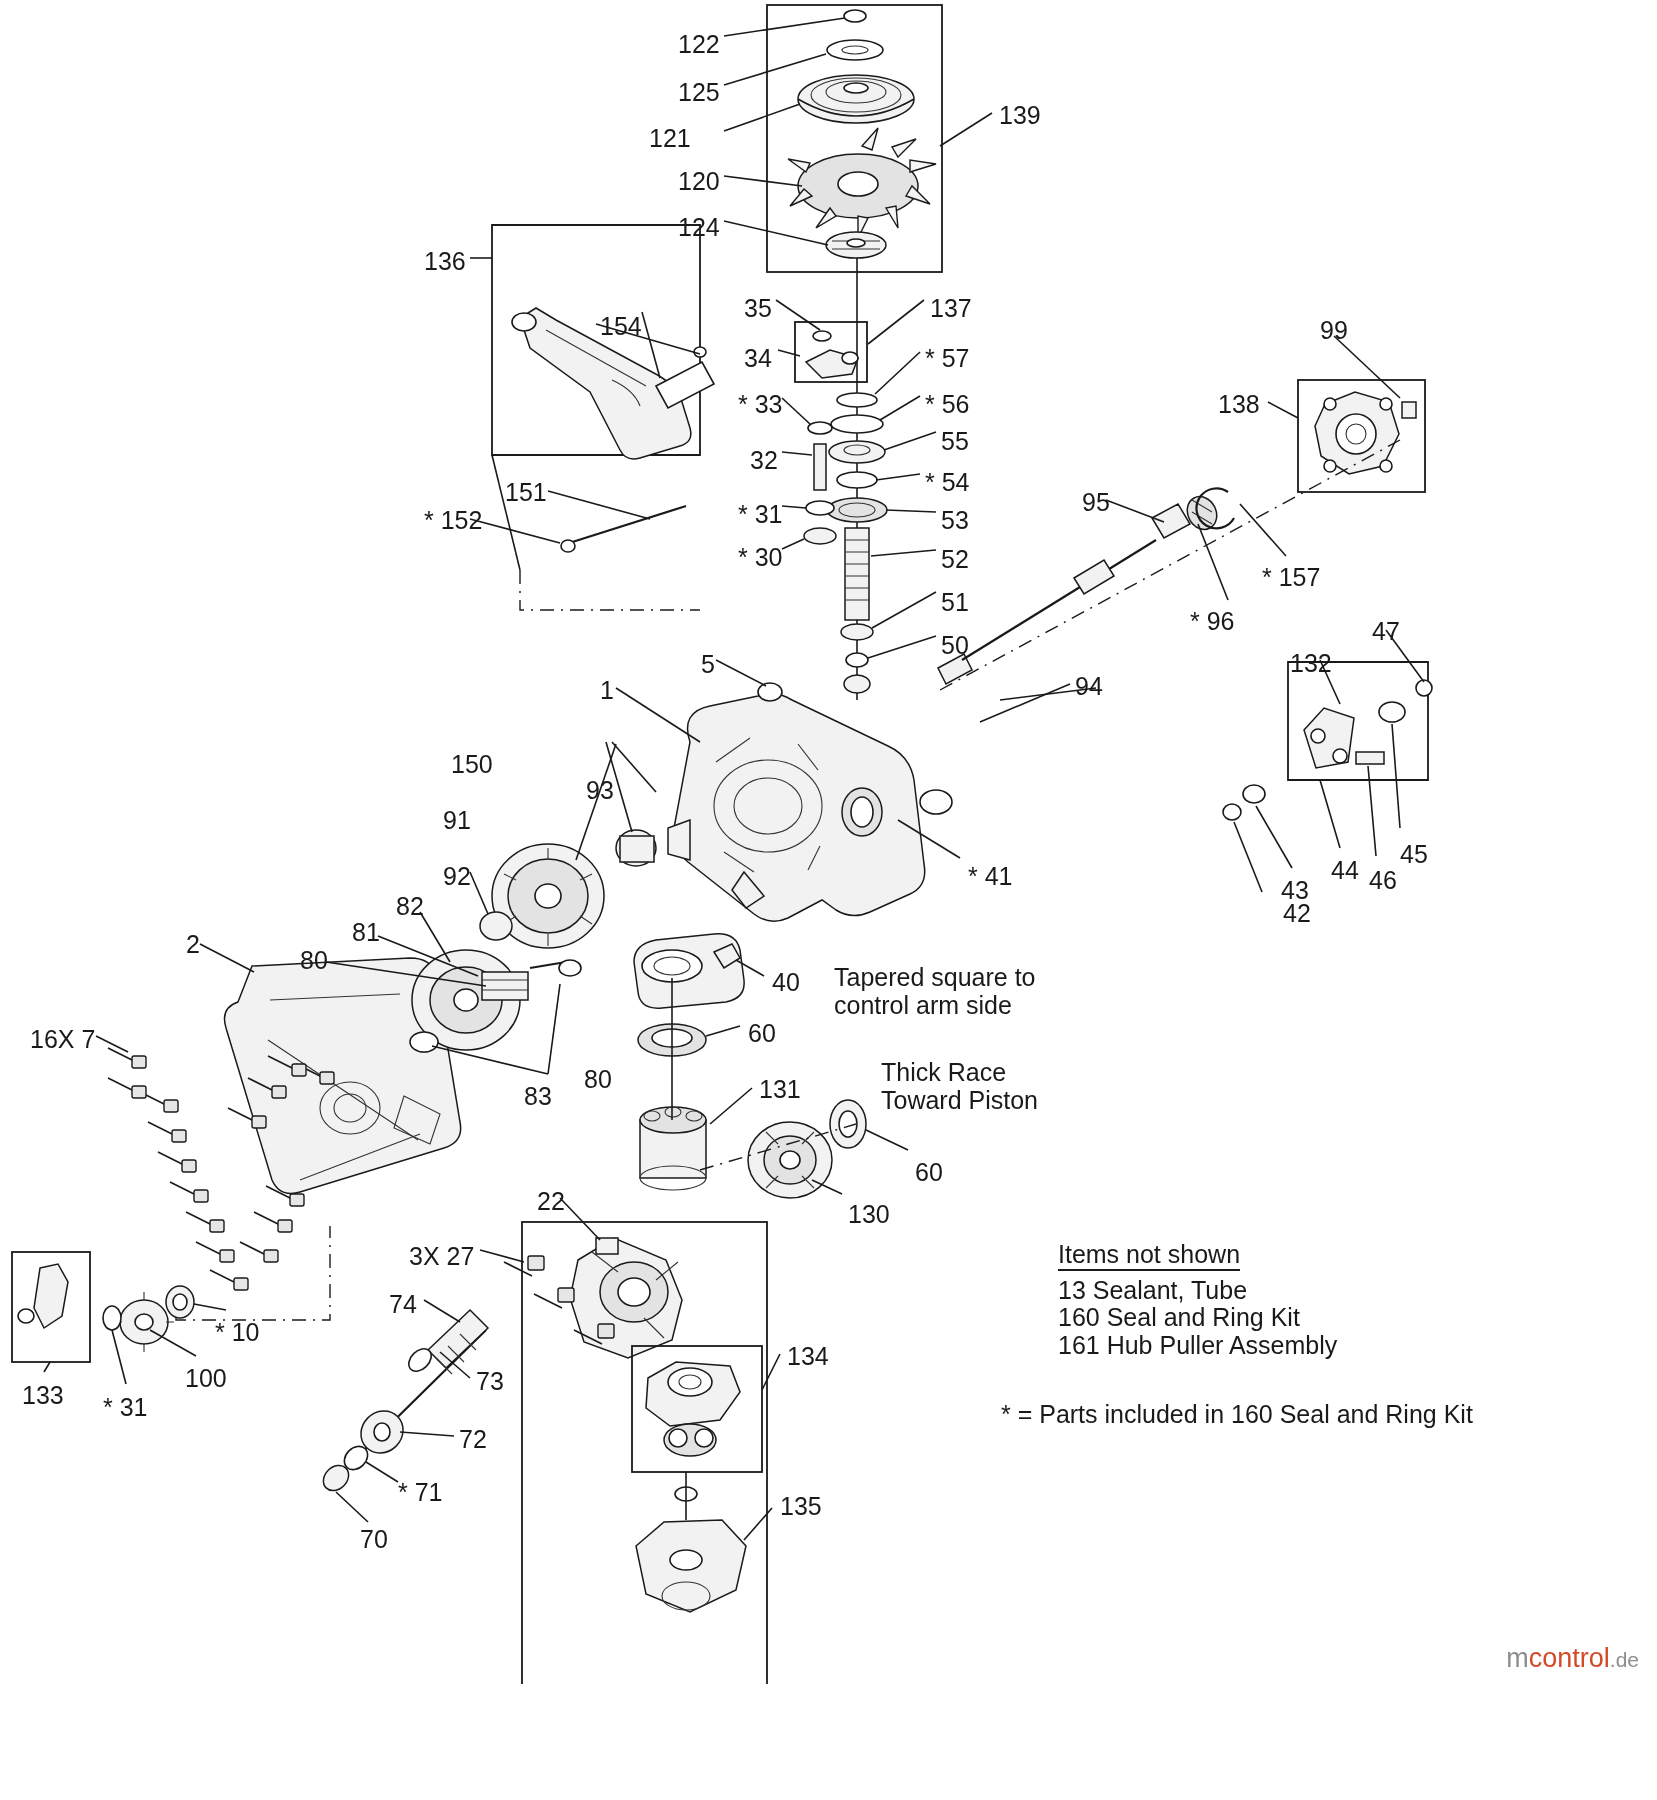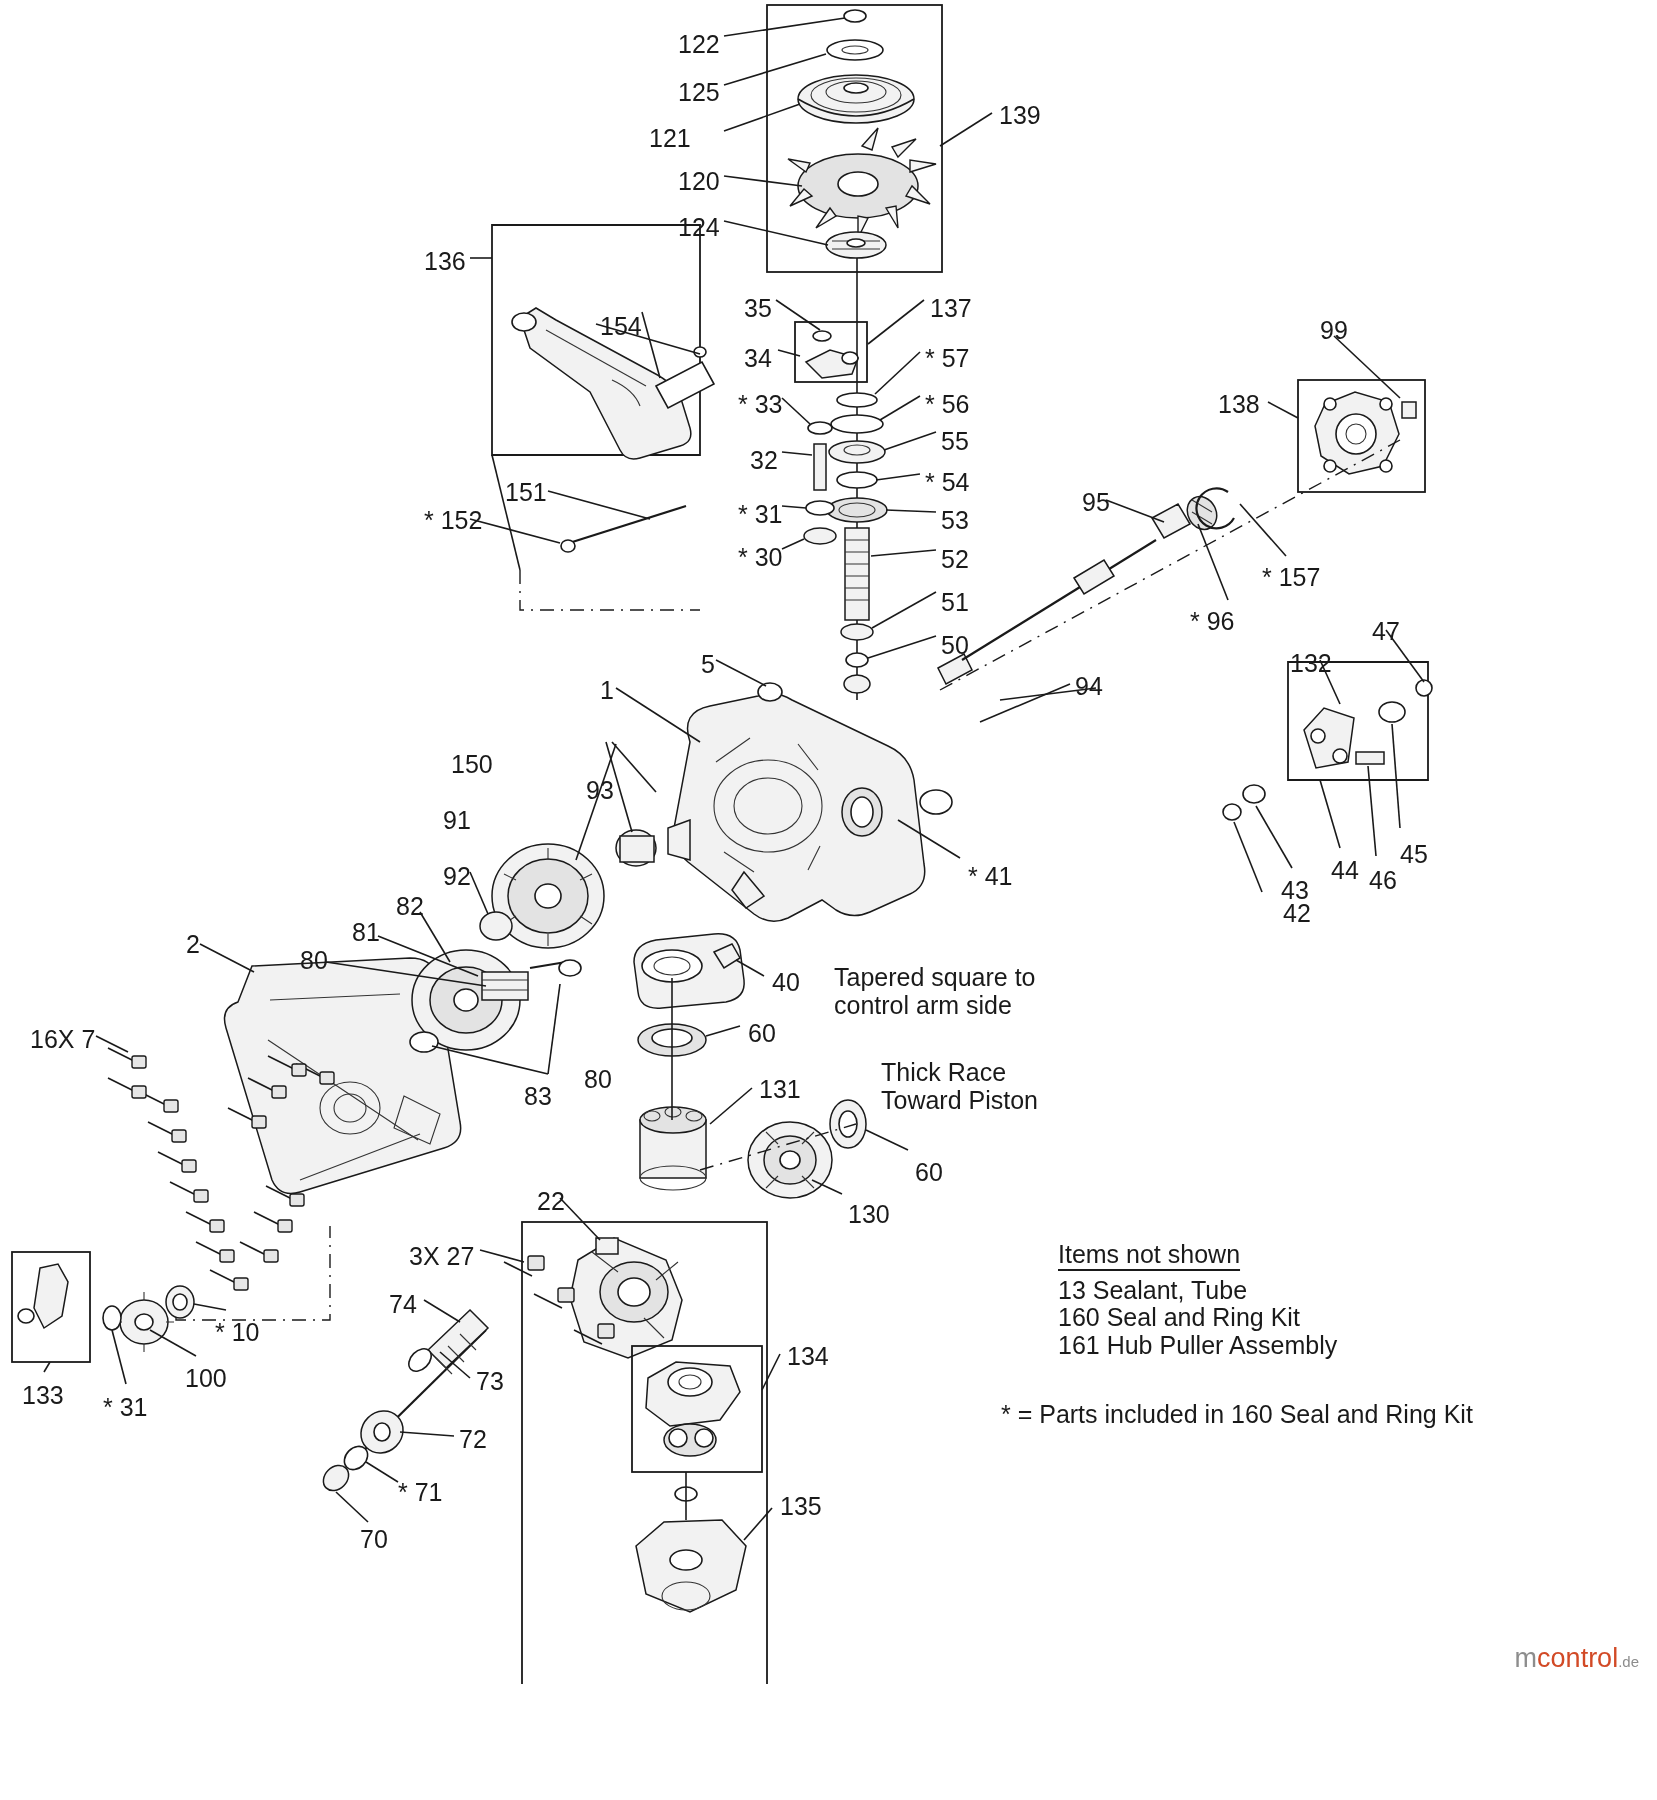--- a/index.html
+++ b/index.html
@@ -35,21 +35,21 @@
   .wm {
     position: absolute;
     right: 18px;
     bottom: 10px;
     font-size: 27px;
     font-family: "Liberation Sans", sans-serif;
     color: #9a9a9a;
   }
   .wm .m { color: #8d8d8d; }
   .wm .o { color: #d24a26; }
-  .wm .de { color: #8d8d8d; font-size: 15px; }
+  .wm .de { color: #8d8d8d; font-size: 21px; }
 </style>
 </head>
 <body>
 
 <div id="page">
 
   <svg class="layer" viewBox="0 0 1657 1800">
     <defs>
       <style>
         .ln  { fill:none; stroke:#1a1a1a; stroke-width:1.6; }

